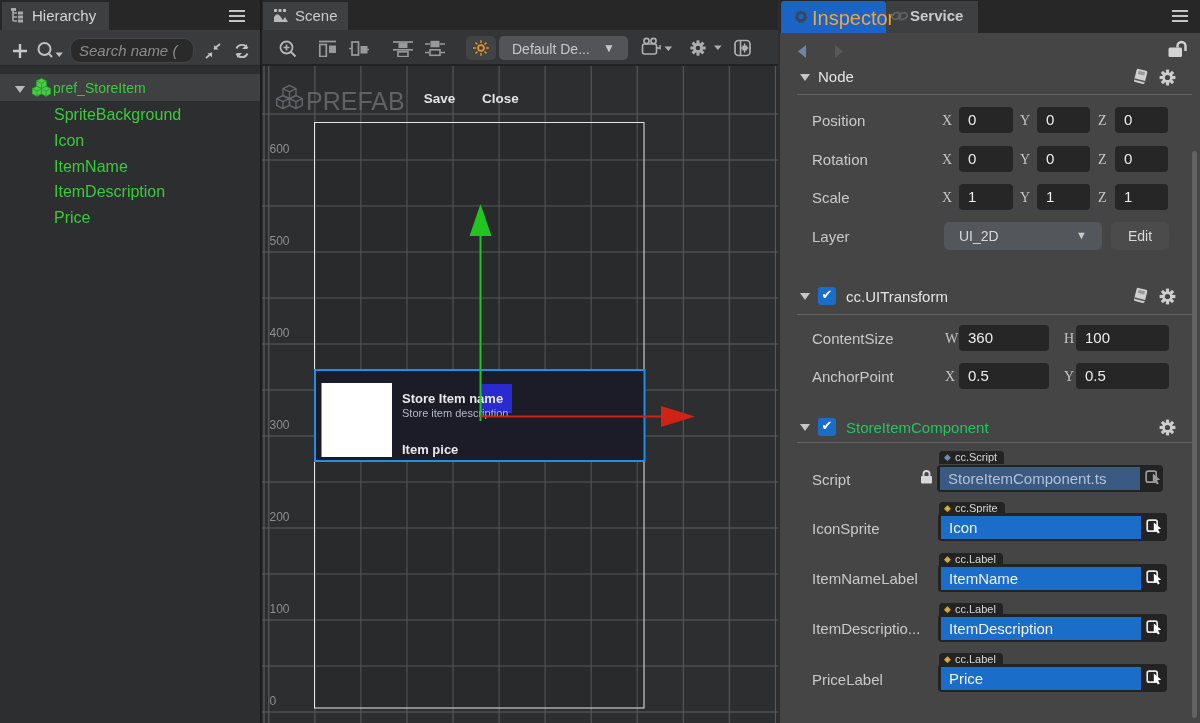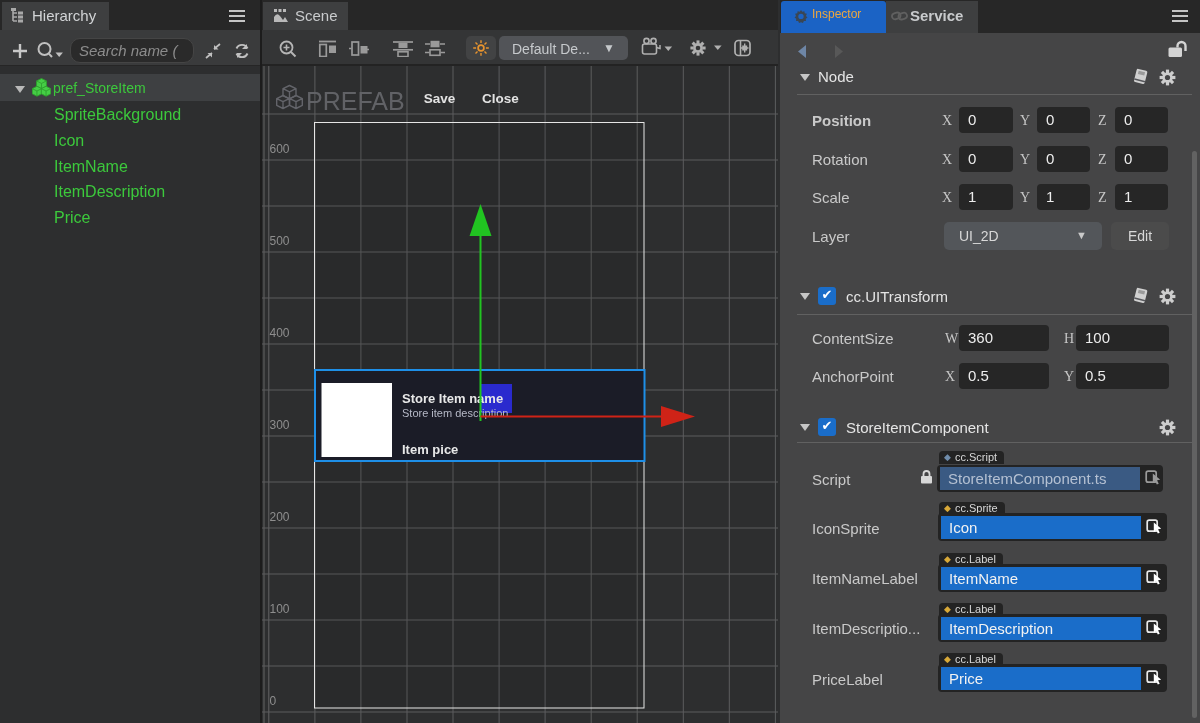--- a/index.html
+++ b/index.html
@@ -237,21 +237,21 @@
 
   <div class="abs" id="insp" style="left:780px;top:0;width:420px;height:723px;background:#454546;">
     <div class="abs tabwell" style="left:0;top:0;width:420px;height:33px;"></div>
     <div class="abs" style="left:1px;top:1px;width:105px;height:32px;background:#1b63c5;border-radius:3px 3px 0 0;"></div>
     <div class="abs tab" style="left:106px;top:1px;width:92px;height:32px;"></div>
 
     <svg class="abs" style="left:13px;top:8px;" width="16" height="16" viewBox="0 0 18 18">
       <path d="M9 2.2 l1.4 2 2.4-.6 .4 2.4 2.4 .6 -1 2.3 1.7 1.8 -2 1.4 .3 2.4 -2.4 .2 -1 2.2 -2.2-1 -2.2 1 -1-2.2 -2.4-.2 .3-2.4 -2-1.4 1.7-1.8 -1-2.3 2.4-.6 .4-2.4 2.4 .6 z" fill="#394654"></path>
       <circle cx="9" cy="9.5" r="3" fill="#1b63c5"></circle>
     </svg>
-    <div class="abs" style="left:32px;top:7px;font-size:12px;color:#eda73f;text-align:right;">Inspector</div>
+    <div class="abs" style="left:32px;top:7px;font-size:20px;color:#eda73f;text-align:right;">Inspector</div>
     <svg class="abs" style="left:111px;top:9px;" width="17" height="14" viewBox="0 0 17 14">
       <g stroke="#606060" stroke-width="1.8" fill="none">
         <rect x="1" y="4" width="8.5" height="6" rx="3" transform="rotate(-18 5 7)"></rect>
         <rect x="7.5" y="4" width="8.5" height="6" rx="3" transform="rotate(-18 12 7)"></rect>
       </g>
     </svg>
     <div class="abs" style="left:130px;top:7px;font-size:15px;color:#c9cbcd;font-weight:bold;">Service</div>
     <div class="abs ham" style="left:392px;top:10px;"></div>
 
     <svg class="abs" style="left:17px;top:44px;" width="50" height="15" viewBox="0 0 50 15">
@@ -285,21 +285,21 @@
           <rect x="6.9" y="0.6" width="3.2" height="3.4"></rect>
             <rect x="6.9" y="13" width="3.2" height="3.4"></rect>
           <rect x="0.6" y="6.9" width="3.4" height="3.2"></rect>
             <rect x="13" y="6.9" width="3.4" height="3.2"></rect>
         </g>
       </g>
       <circle cx="8.5" cy="8.5" r="2.6" fill="#454546"></circle>
     </svg>
     <div class="abs" style="left:17px;top:94px;width:395px;height:1px;background:#616161;"></div>
 
-    <div class="abs plabel" style="left:32px;top:112px;font-weight:bold;">Position</div>
+    <div class="abs plabel" style="left:32px;top:112px;">Position</div>
     <div class="abs axis" style="left:162px;top:113px;">X</div>
     <div class="abs inp" style="left:179px;top:107px;width:54px;"><span>0</span></div>
     <div class="abs axis" style="left:240px;top:113px;">Y</div>
     <div class="abs inp" style="left:257px;top:107px;width:53px;"><span>0</span></div>
     <div class="abs axis" style="left:318px;top:113px;">Z</div>
     <div class="abs inp" style="left:335px;top:107px;width:53px;"><span>0</span></div>
     <div class="abs plabel" style="left:32px;top:151px;">Rotation</div>
     <div class="abs axis" style="left:162px;top:152px;">X</div>
     <div class="abs inp" style="left:179px;top:146px;width:54px;"><span>0</span></div>
     <div class="abs axis" style="left:240px;top:152px;">Y</div>
@@ -357,21 +357,21 @@
     <div class="abs plabel" style="left:32px;top:368px;">AnchorPoint</div>
     <div class="abs axis" style="left:165px;top:369px;">X</div>
     <div class="abs inp" style="left:179px;top:363px;width:90px;"><span>0.5</span></div>
     <div class="abs axis" style="left:284px;top:369px;">Y</div>
     <div class="abs inp" style="left:296px;top:363px;width:93px;"><span>0.5</span></div>
 
     <svg class="abs" style="left:19px;top:422px;" width="12" height="10" viewBox="0 0 12 10">
         <path d="M1 2 h10 L6 9 z" fill="#c6c6c6"></path>
       </svg>
     <div class="abs chk" style="left:38px;top:418px;"><span>✔</span></div>
-    <div class="abs" style="left:66px;top:419px;font-size:15px;color:#e5e5e5;">StoreItemComponent</div>
+    <div class="abs" style="left:66px;top:419px;font-size:15px;color:#22c55e;">StoreItemComponent</div>
     <svg class="abs" style="left:379px;top:419px;" width="17" height="17" viewBox="0 0 17 17">
       <g fill="#cecece">
         <circle cx="8.5" cy="8.5" r="5.2"></circle>
         <rect x="6.9" y="0.6" width="3.2" height="3.4"></rect>
           <rect x="6.9" y="13" width="3.2" height="3.4"></rect>
         <rect x="0.6" y="6.9" width="3.4" height="3.2"></rect>
           <rect x="13" y="6.9" width="3.4" height="3.2"></rect>
         <g transform="rotate(45 8.5 8.5)">
           <rect x="6.9" y="0.6" width="3.2" height="3.4"></rect>
             <rect x="6.9" y="13" width="3.2" height="3.4"></rect>

